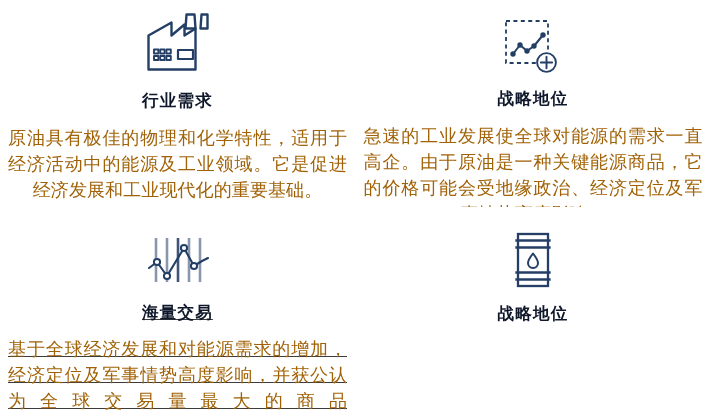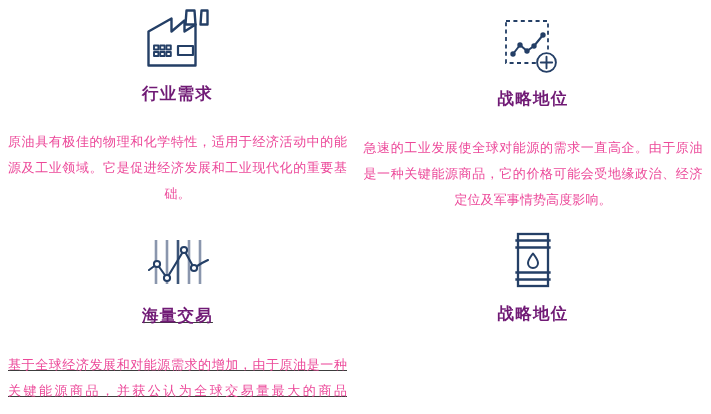--- a/index.html
+++ b/index.html
@@ -42,35 +42,35 @@
     height: 72px;
     display: flex;
     align-items: center;
     justify-content: center;
   }
   .icon-box.small { height: 66px; }
 
   .card-title {
     font-size: 16.5px;
     font-weight: bold;
-    color: #701a75;
+    color: #0f172a;
     letter-spacing: 1.2px;
     line-height: 1;
     margin-top: 12px;
     margin-bottom: 0;
     text-align: left;
   }
   .card-tl .card-title,
   .card-tr .card-title { margin-top: 14px; }
 
   .card-body {
-    margin-top: 28px;
-    font-size: 13px;
+    margin-top: 16px;
+    font-size: 18px;
     line-height: 26px;
-    color: #ec4899;
+    color: #a16207;
     text-align: justify;
     text-align-last: center;
     text-justify: inter-character;
     width: 339px;
     max-width: 100%;
     letter-spacing: 0.1px;
   }
   .card-bl .card-body { text-align-last: justify; }
 
   svg { display: block; }
@@ -136,21 +136,21 @@
         <line x1="54" y1="6" x2="54" y2="50" stroke="#8a96ad" stroke-width="2.6"></line>
 
         <polyline points="3,36 11,30 21,44 38,16 48,34 56,29 62,26" stroke="#243f66" stroke-width="2.1" fill="none" stroke-linejoin="round" stroke-linecap="round"></polyline>
         <circle cx="11" cy="30" r="3.1" fill="#ffffff" stroke="#243f66" stroke-width="2"></circle>
         <circle cx="21" cy="44" r="3.1" fill="#ffffff" stroke="#243f66" stroke-width="2"></circle>
         <circle cx="38" cy="16" r="3.1" fill="#ffffff" stroke="#243f66" stroke-width="2"></circle>
         <circle cx="48" cy="34" r="3.1" fill="#ffffff" stroke="#243f66" stroke-width="2"></circle>
       </svg>
     </div>
     <div class="card-title">海量交易</div>
-    <div class="card-body">基于全球经济发展和对能源需求的增加，由于原油是一种关键能源商品，并获公认为全球交易量最大的商品</div>
+    <div class="card-body">基于全球经济发展和对能源需求的增加，经济定位及军事情势高度影响，并获公认为全球交易量最大的商品</div>
   </div>
 
   <div class="feature-card card-br">
     <div class="icon-box small">
       <svg width="50" height="58" viewBox="0 0 50 58" fill="none" stroke="#243f66" stroke-width="2.3" stroke-linecap="square">
         <rect x="10" y="3" width="30" height="52"></rect>
         <line x1="8.5" y1="9.5" x2="41.5" y2="9.5"></line>
         <line x1="8.5" y1="16.5" x2="41.5" y2="16.5"></line>
         <line x1="8.5" y1="41.5" x2="41.5" y2="41.5"></line>
         <line x1="8.5" y1="48.5" x2="41.5" y2="48.5"></line>

